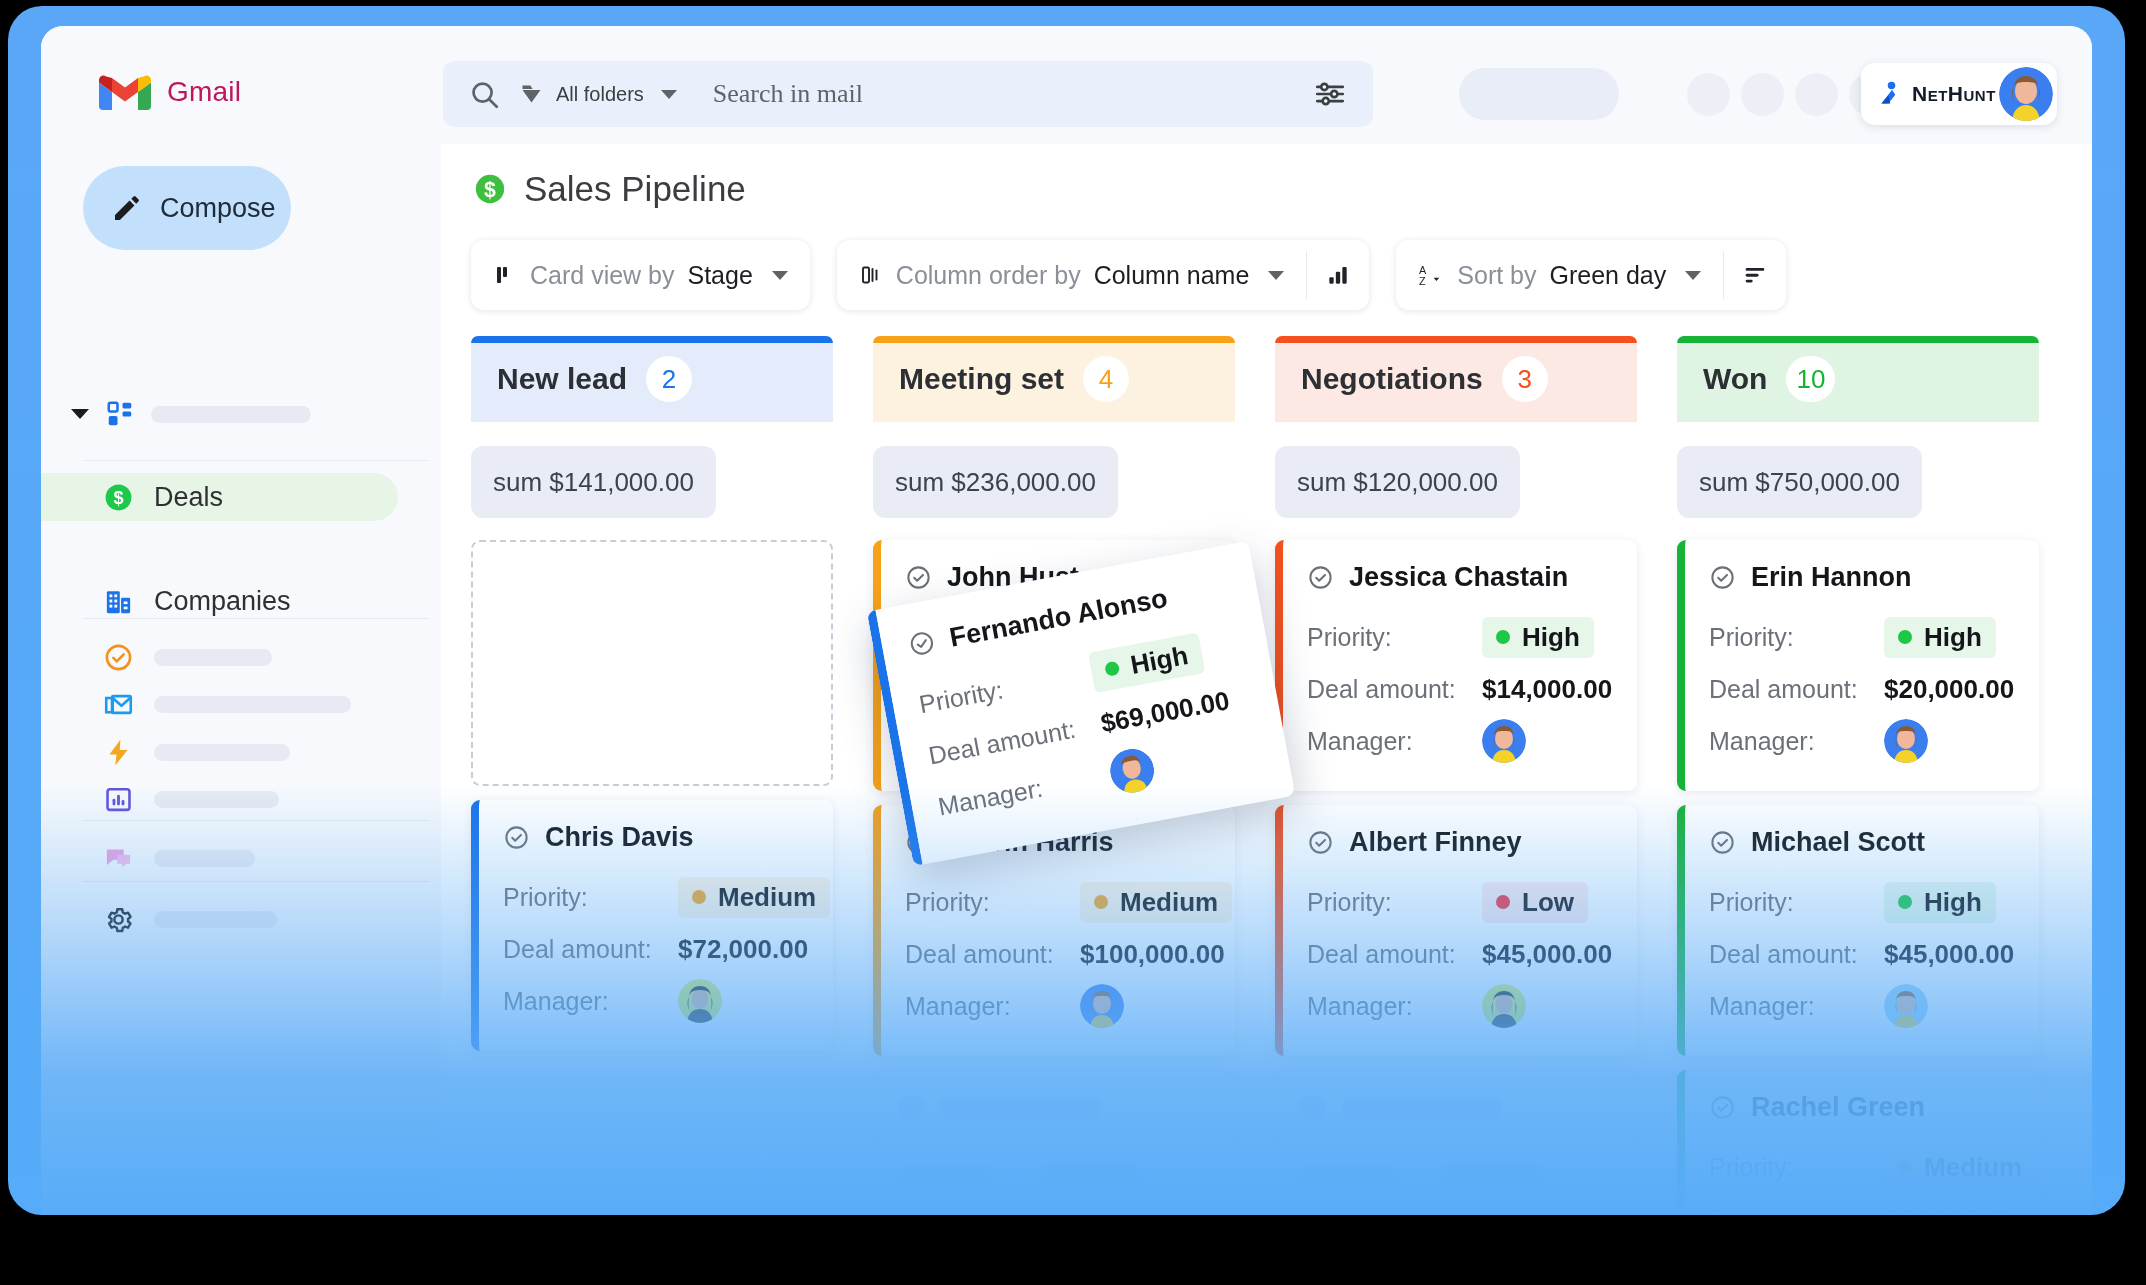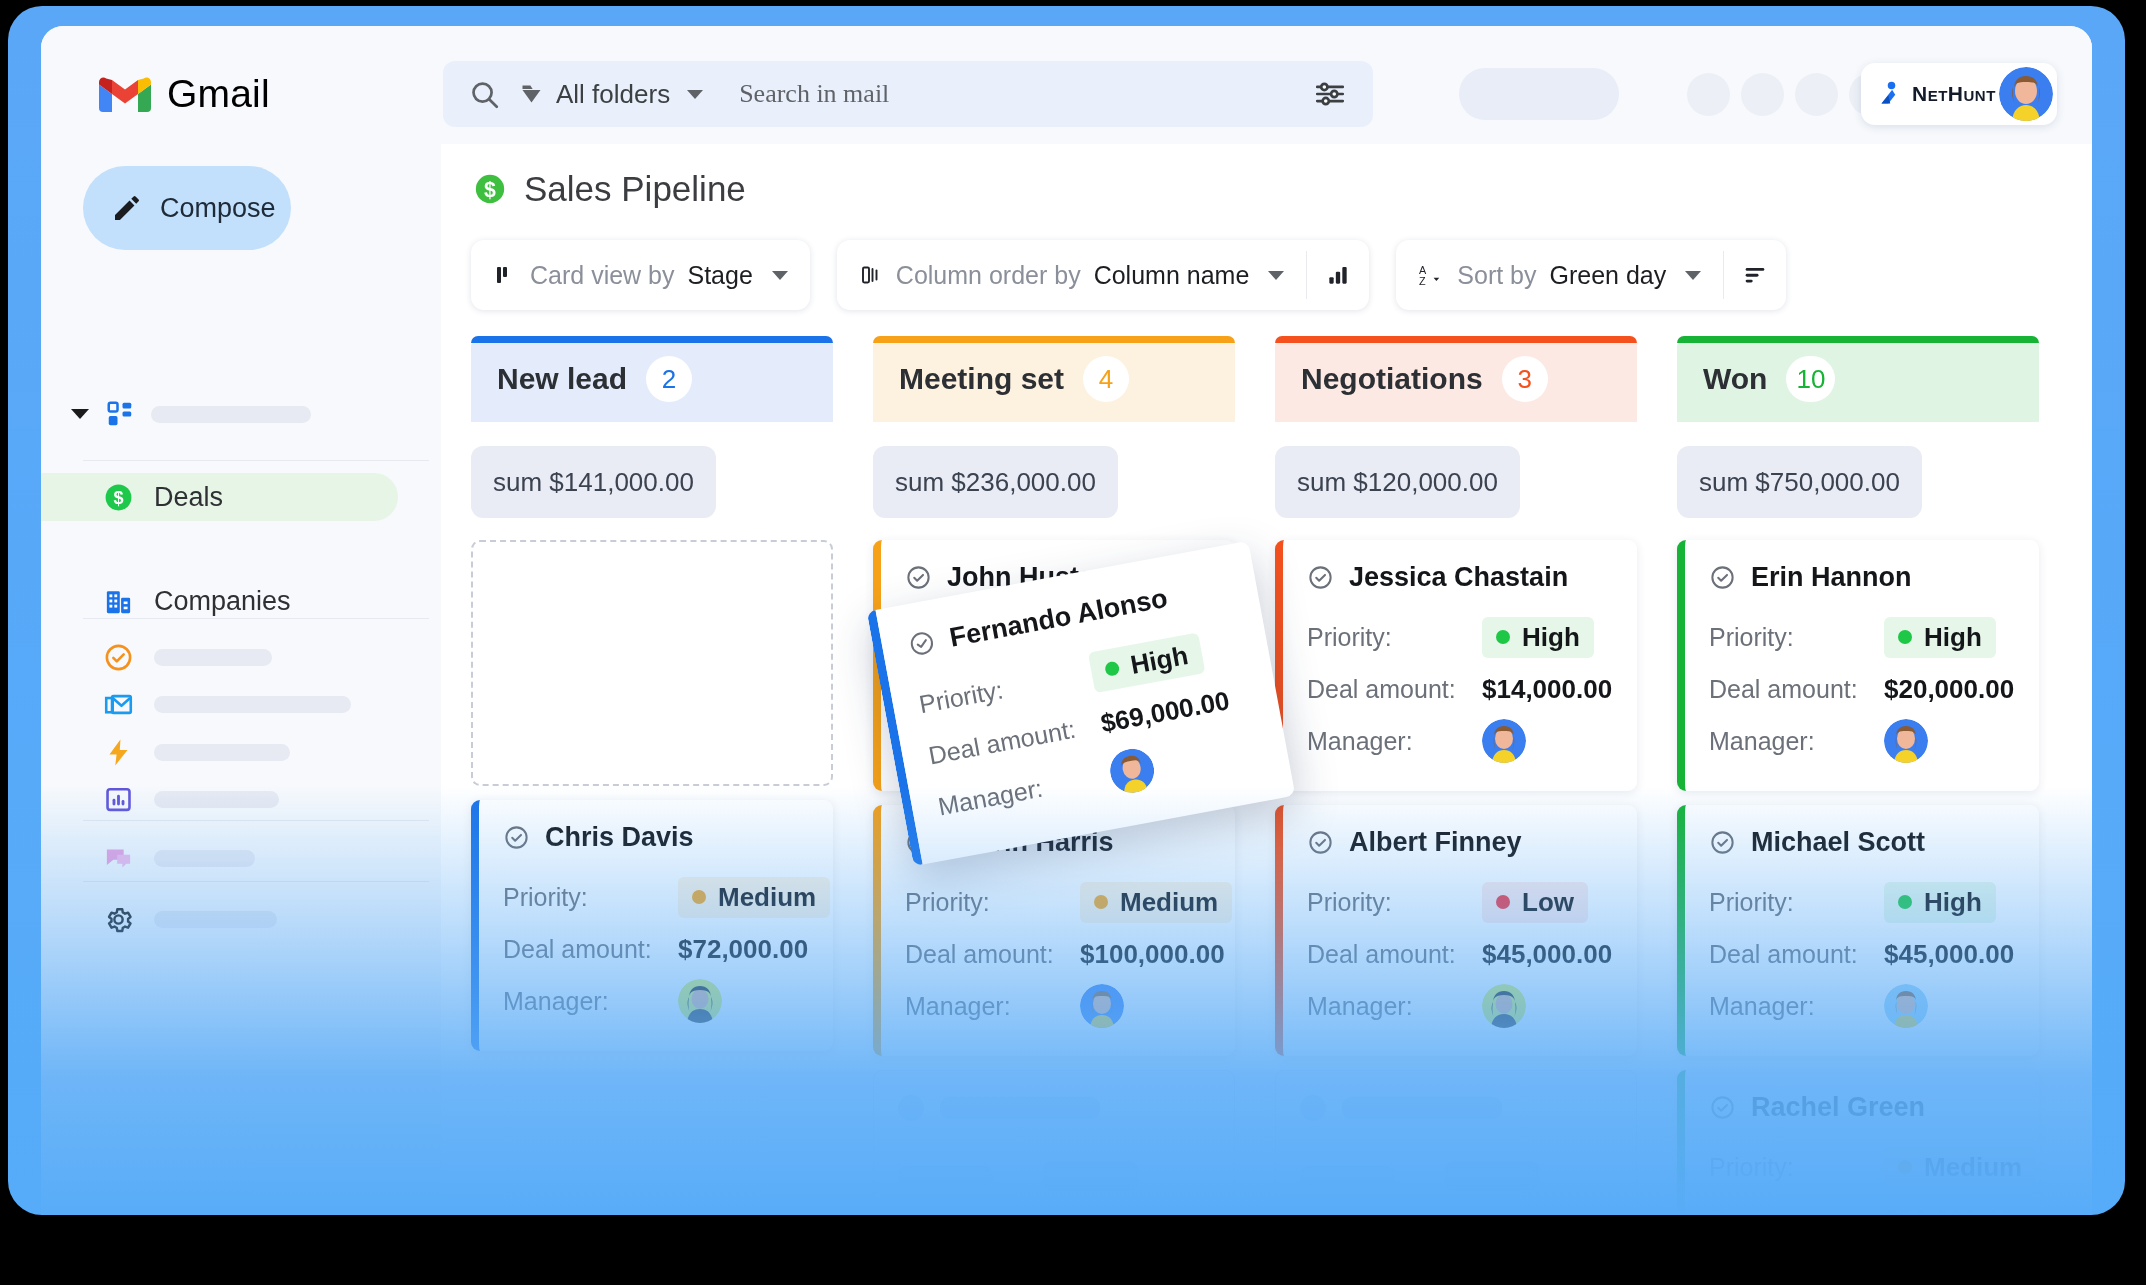--- a/index.html
+++ b/index.html
@@ -38,30 +38,30 @@
     z-index: 60;
   }
 
   
   #topbar {
     position: absolute; left: 0; top: 0; right: 0; height: 118px;
     background: #f7f9fc;
     z-index: 30;
   }
   .gmail-logo { position: absolute; left: 58px; top: 46px; display: flex; align-items: center; gap: 16px; }
-  .gmail-logo .word { font-size: 39px; color: #000000; letter-spacing: .2px; }
+  .gmail-logo .word { font-size: 28px; color: #be185d; letter-spacing: .2px; }
 
   
   #searchpill {
     position: absolute; left: 402px; top: 35px;
     width: 930px; height: 66px;
     background: #eaf0fb; border-radius: 12px;
     display: flex; align-items: center; padding: 0 26px; gap: 18px;
   }
-  .allfolders { display: flex; align-items: center; gap: 11px; font-size: 26px; color: #3c4043; }
+  .allfolders { display: flex; align-items: center; gap: 11px; font-size: 20px; color: #3c4043; }
   .search-ph { font-size: 26px; color: #5f6368; margin-left: 18px; font-family: Liberation Serif, serif; }
   .tune { margin-left: auto; }
 
   
   .ghost-pill { position: absolute; top: 42px; left: 1418px; width: 160px; height: 52px; background: #e8edf7; border-radius: 26px; }
   .ghost-dot  { position: absolute; top: 47px; width: 43px; height: 43px; background: #eceff6; border-radius: 50%; }
 
   
   #nethunt {
     position: absolute; right: 35px; top: 37px;

